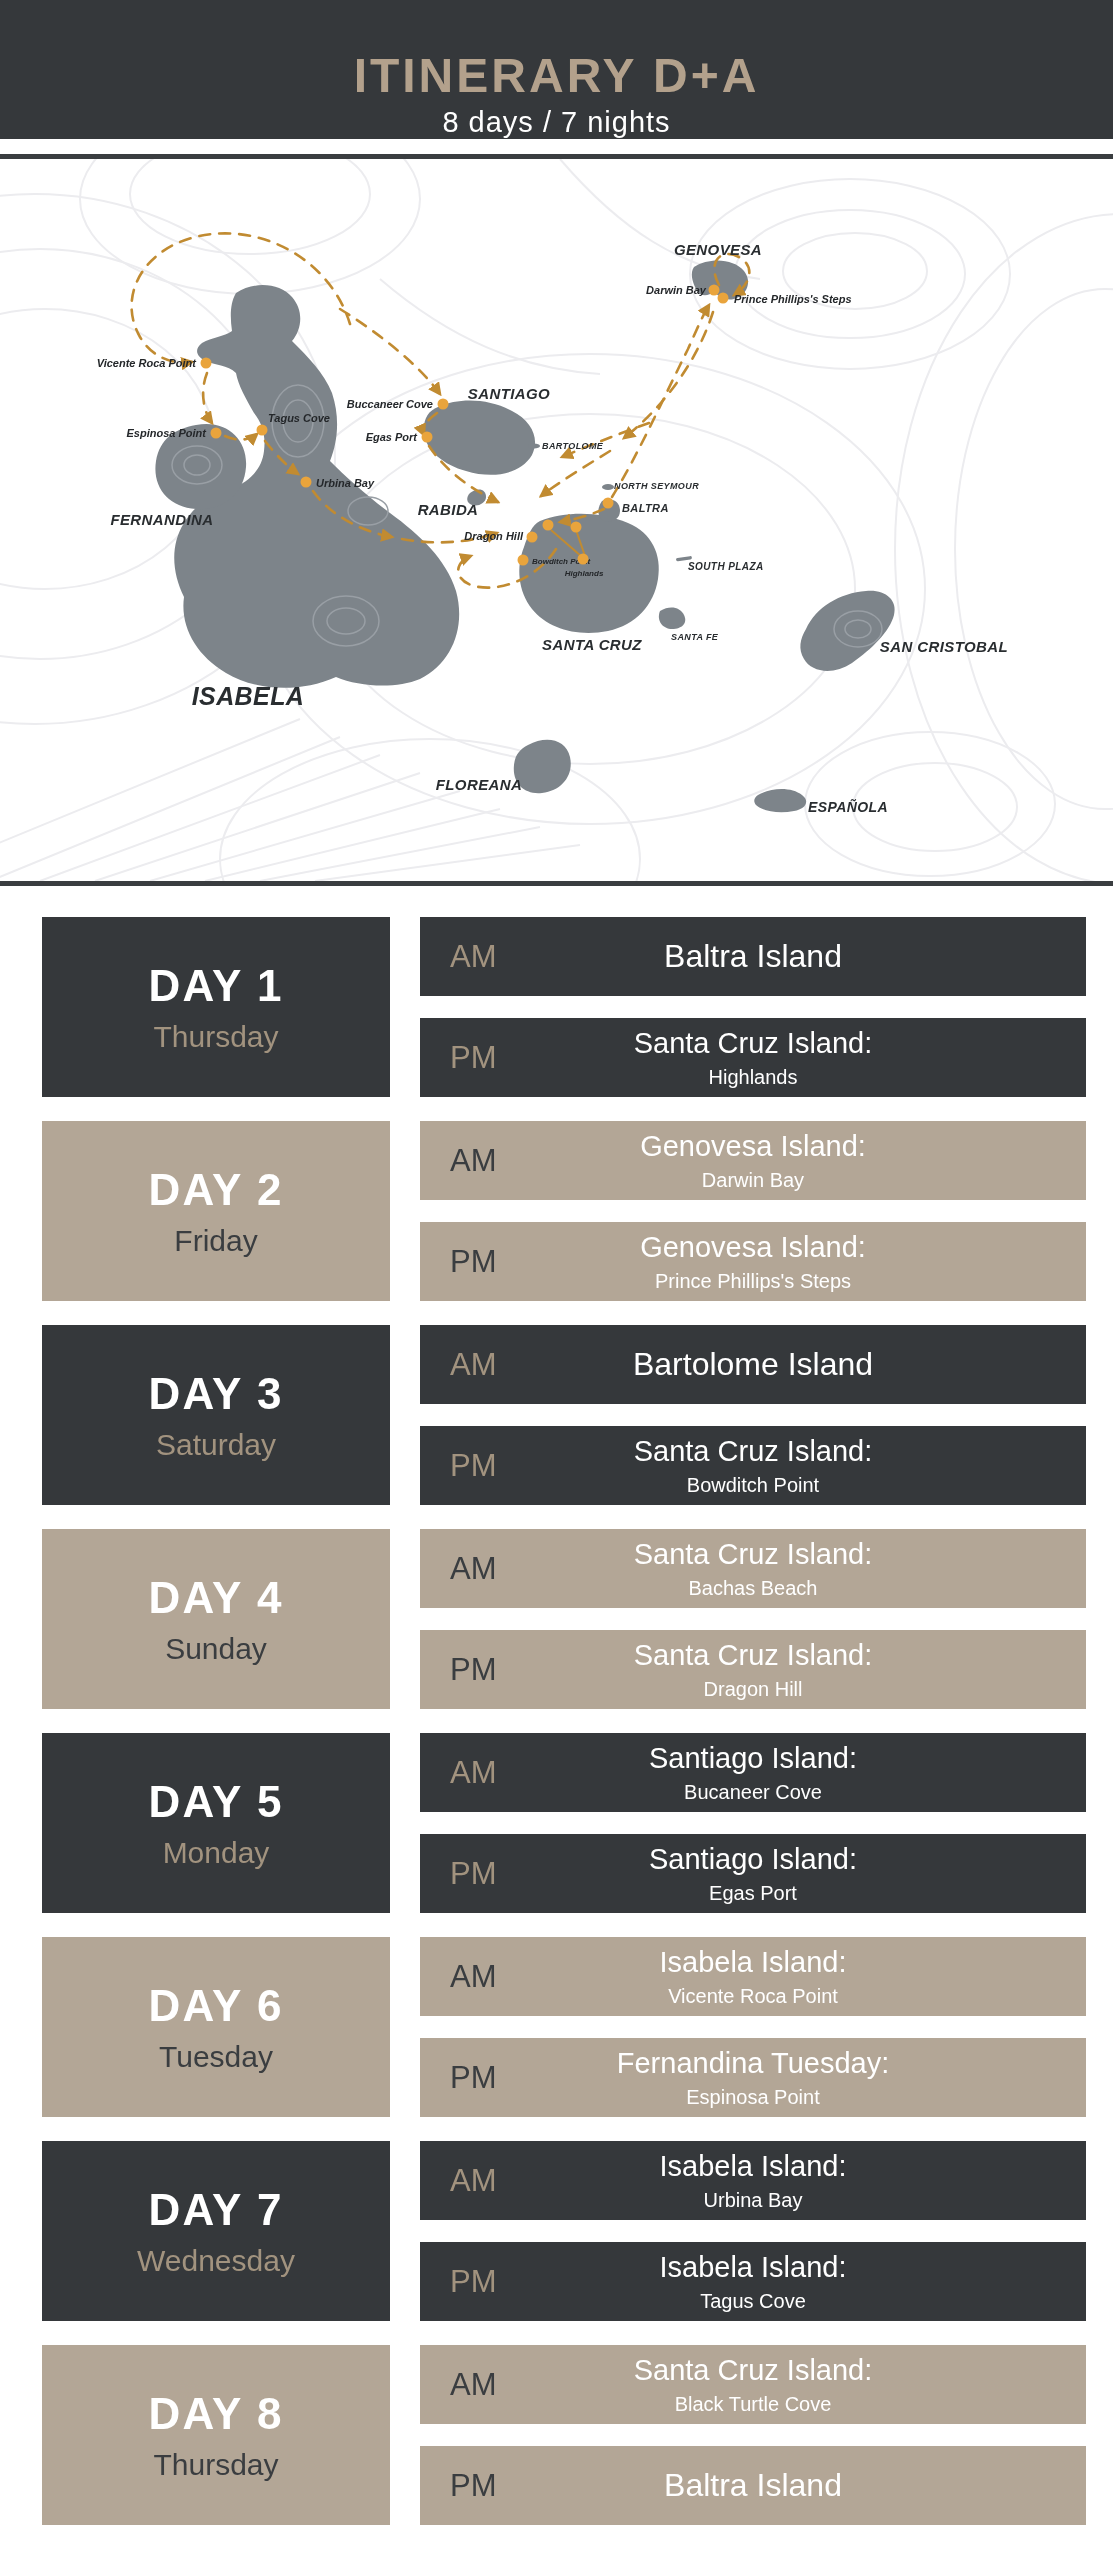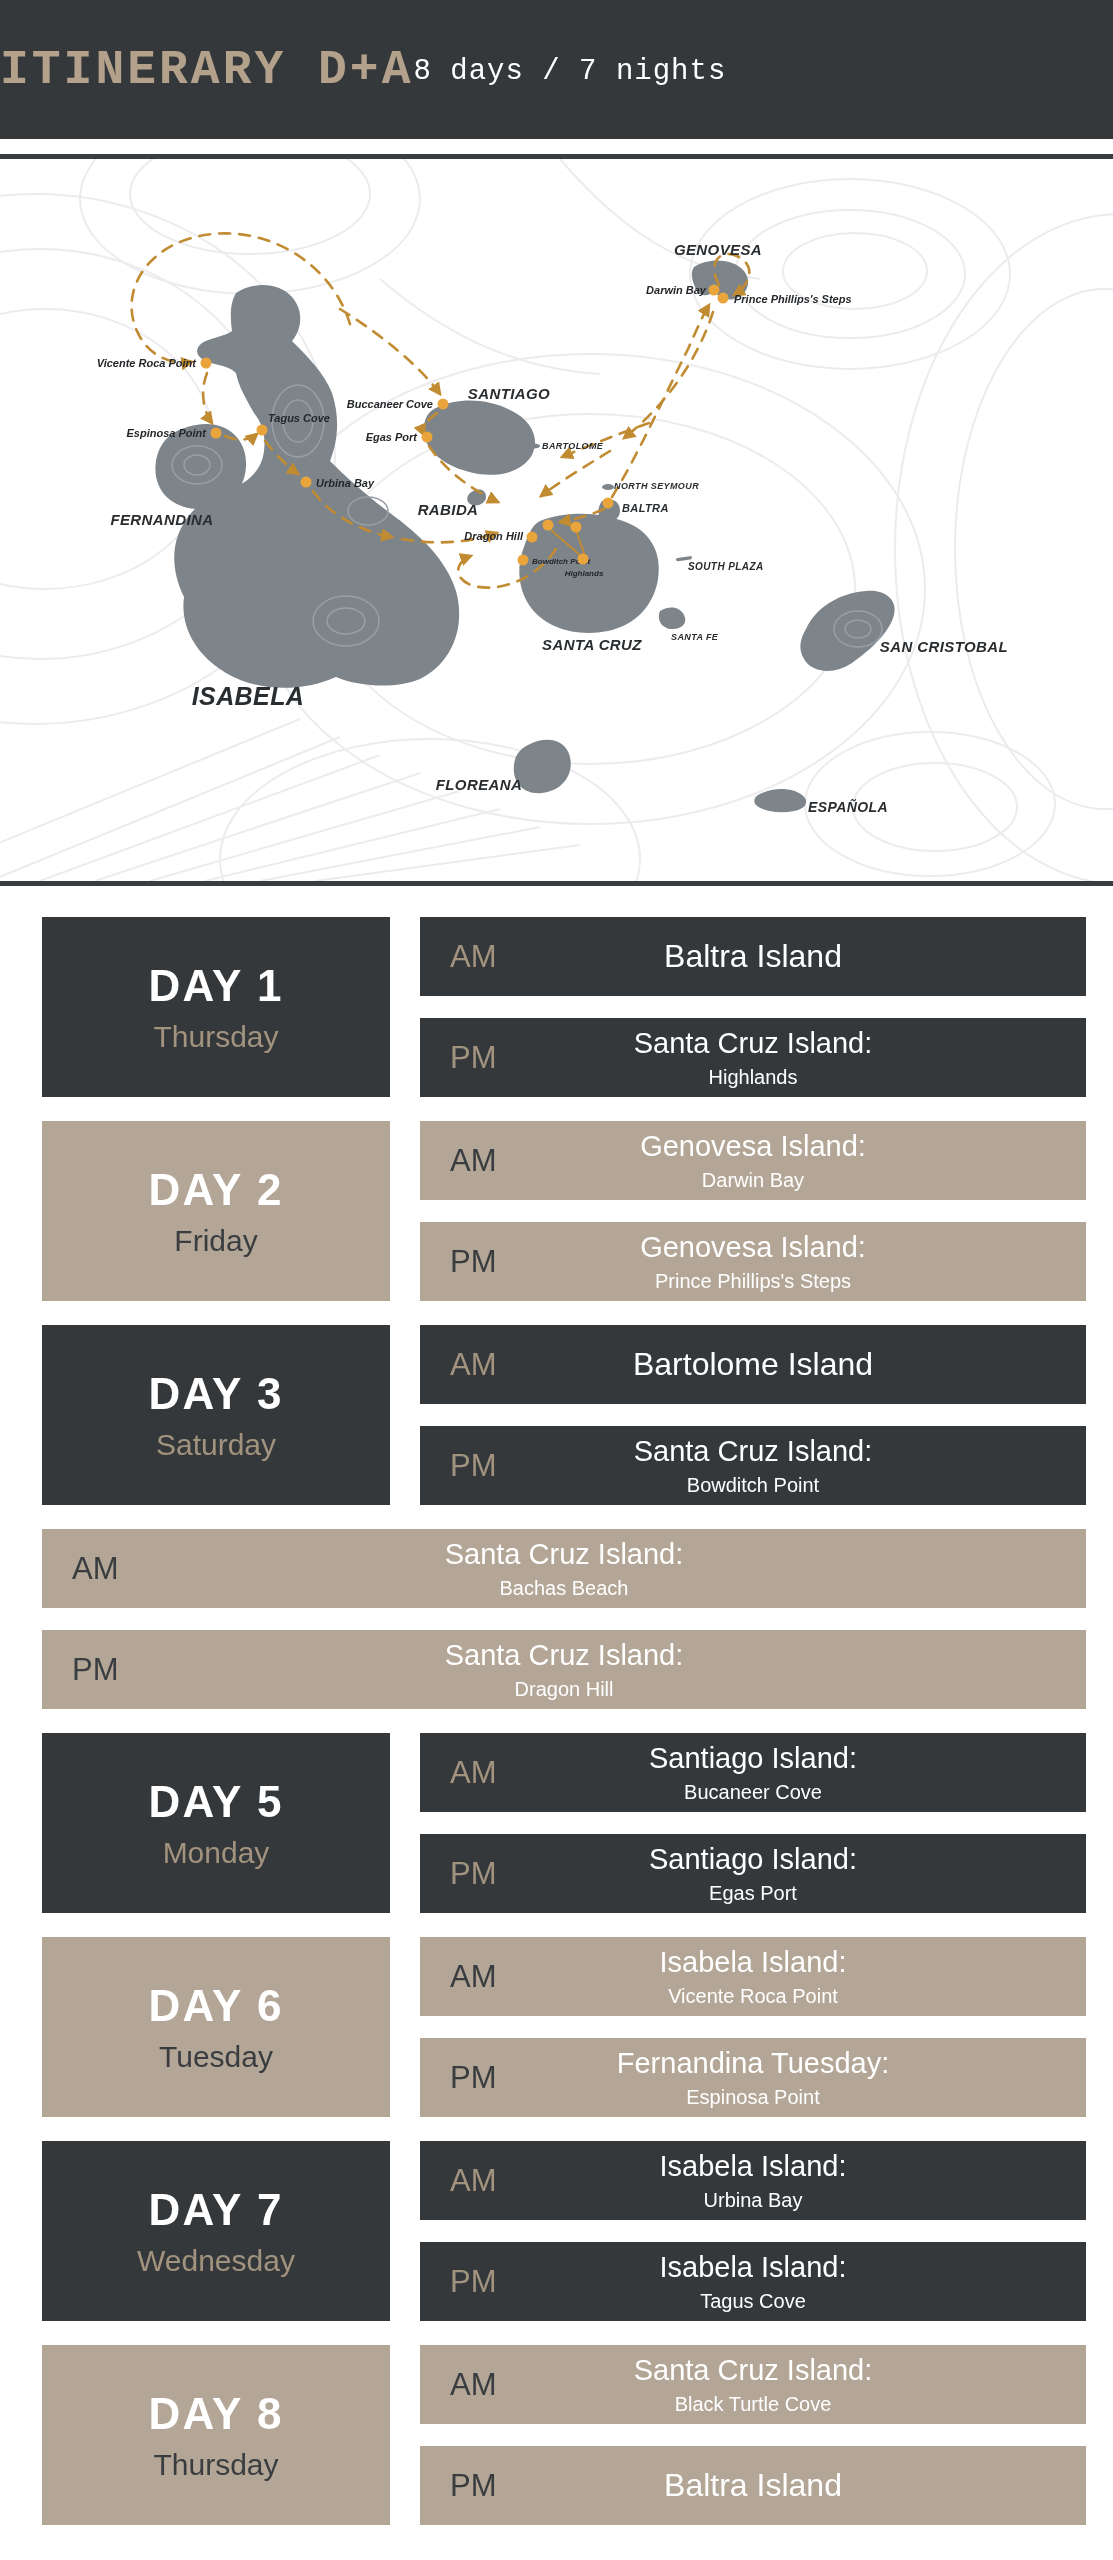--- a/index.html
+++ b/index.html
@@ -1,19 +1,19 @@
 <!DOCTYPE html>
 <html><head>
 <meta charset="utf-8">
 <style>
   html,body{margin:0;padding:0;}
   body{width:1113px;height:2560px;background:#ffffff;font-family:"Liberation Sans",sans-serif;overflow:hidden;}
 
   
-  .header{height:139px;background:#35383b;display:flex;flex-direction:row;align-items:center;justify-content:flex-start;font-family:Liberation Mono, monospace;}
+  .header{height:139px;background:#35383b;display:flex;flex-direction:column;align-items:center;justify-content:flex-end;}
   .header .title{color:#b3a18c;font-size:48px;font-weight:bold;letter-spacing:3px;}
   .header .subtitle{color:#ffffff;font-size:29px;letter-spacing:1px;margin-top:3px;font-weight:400;}
 
   
   .map-wrap{margin-top:15px;}
   .bar{height:5px;background:#3a3d40;}
   svg.map{display:block;background:#ffffff;}
   .contour{fill:none;stroke:#ececef;stroke-width:2;}
   .contour-land{fill:none;stroke:#999fa5;stroke-width:1.5;}
   .island{fill:#7d848a;stroke:none;}
@@ -235,20 +235,24 @@
         <div class="session">
       <span class="period">PM</span>
       <div class="content">
         <div class="line1">Santa Cruz Island:</div>
         <div class="line2">Bowditch Point</div>
       </div>
     </div>
       </div>
     </section>
     <section class="day-block taupe-theme">
+      <div class="day-card">
+        <div class="day-title">DAY 4</div>
+        <div class="day-weekday">Sunday</div>
+      </div>
       <div class="sessions">
         <div class="session">
       <span class="period">AM</span>
       <div class="content">
         <div class="line1">Santa Cruz Island:</div>
         <div class="line2">Bachas Beach</div>
       </div>
     </div>
         <div class="session">
       <span class="period">PM</span>

